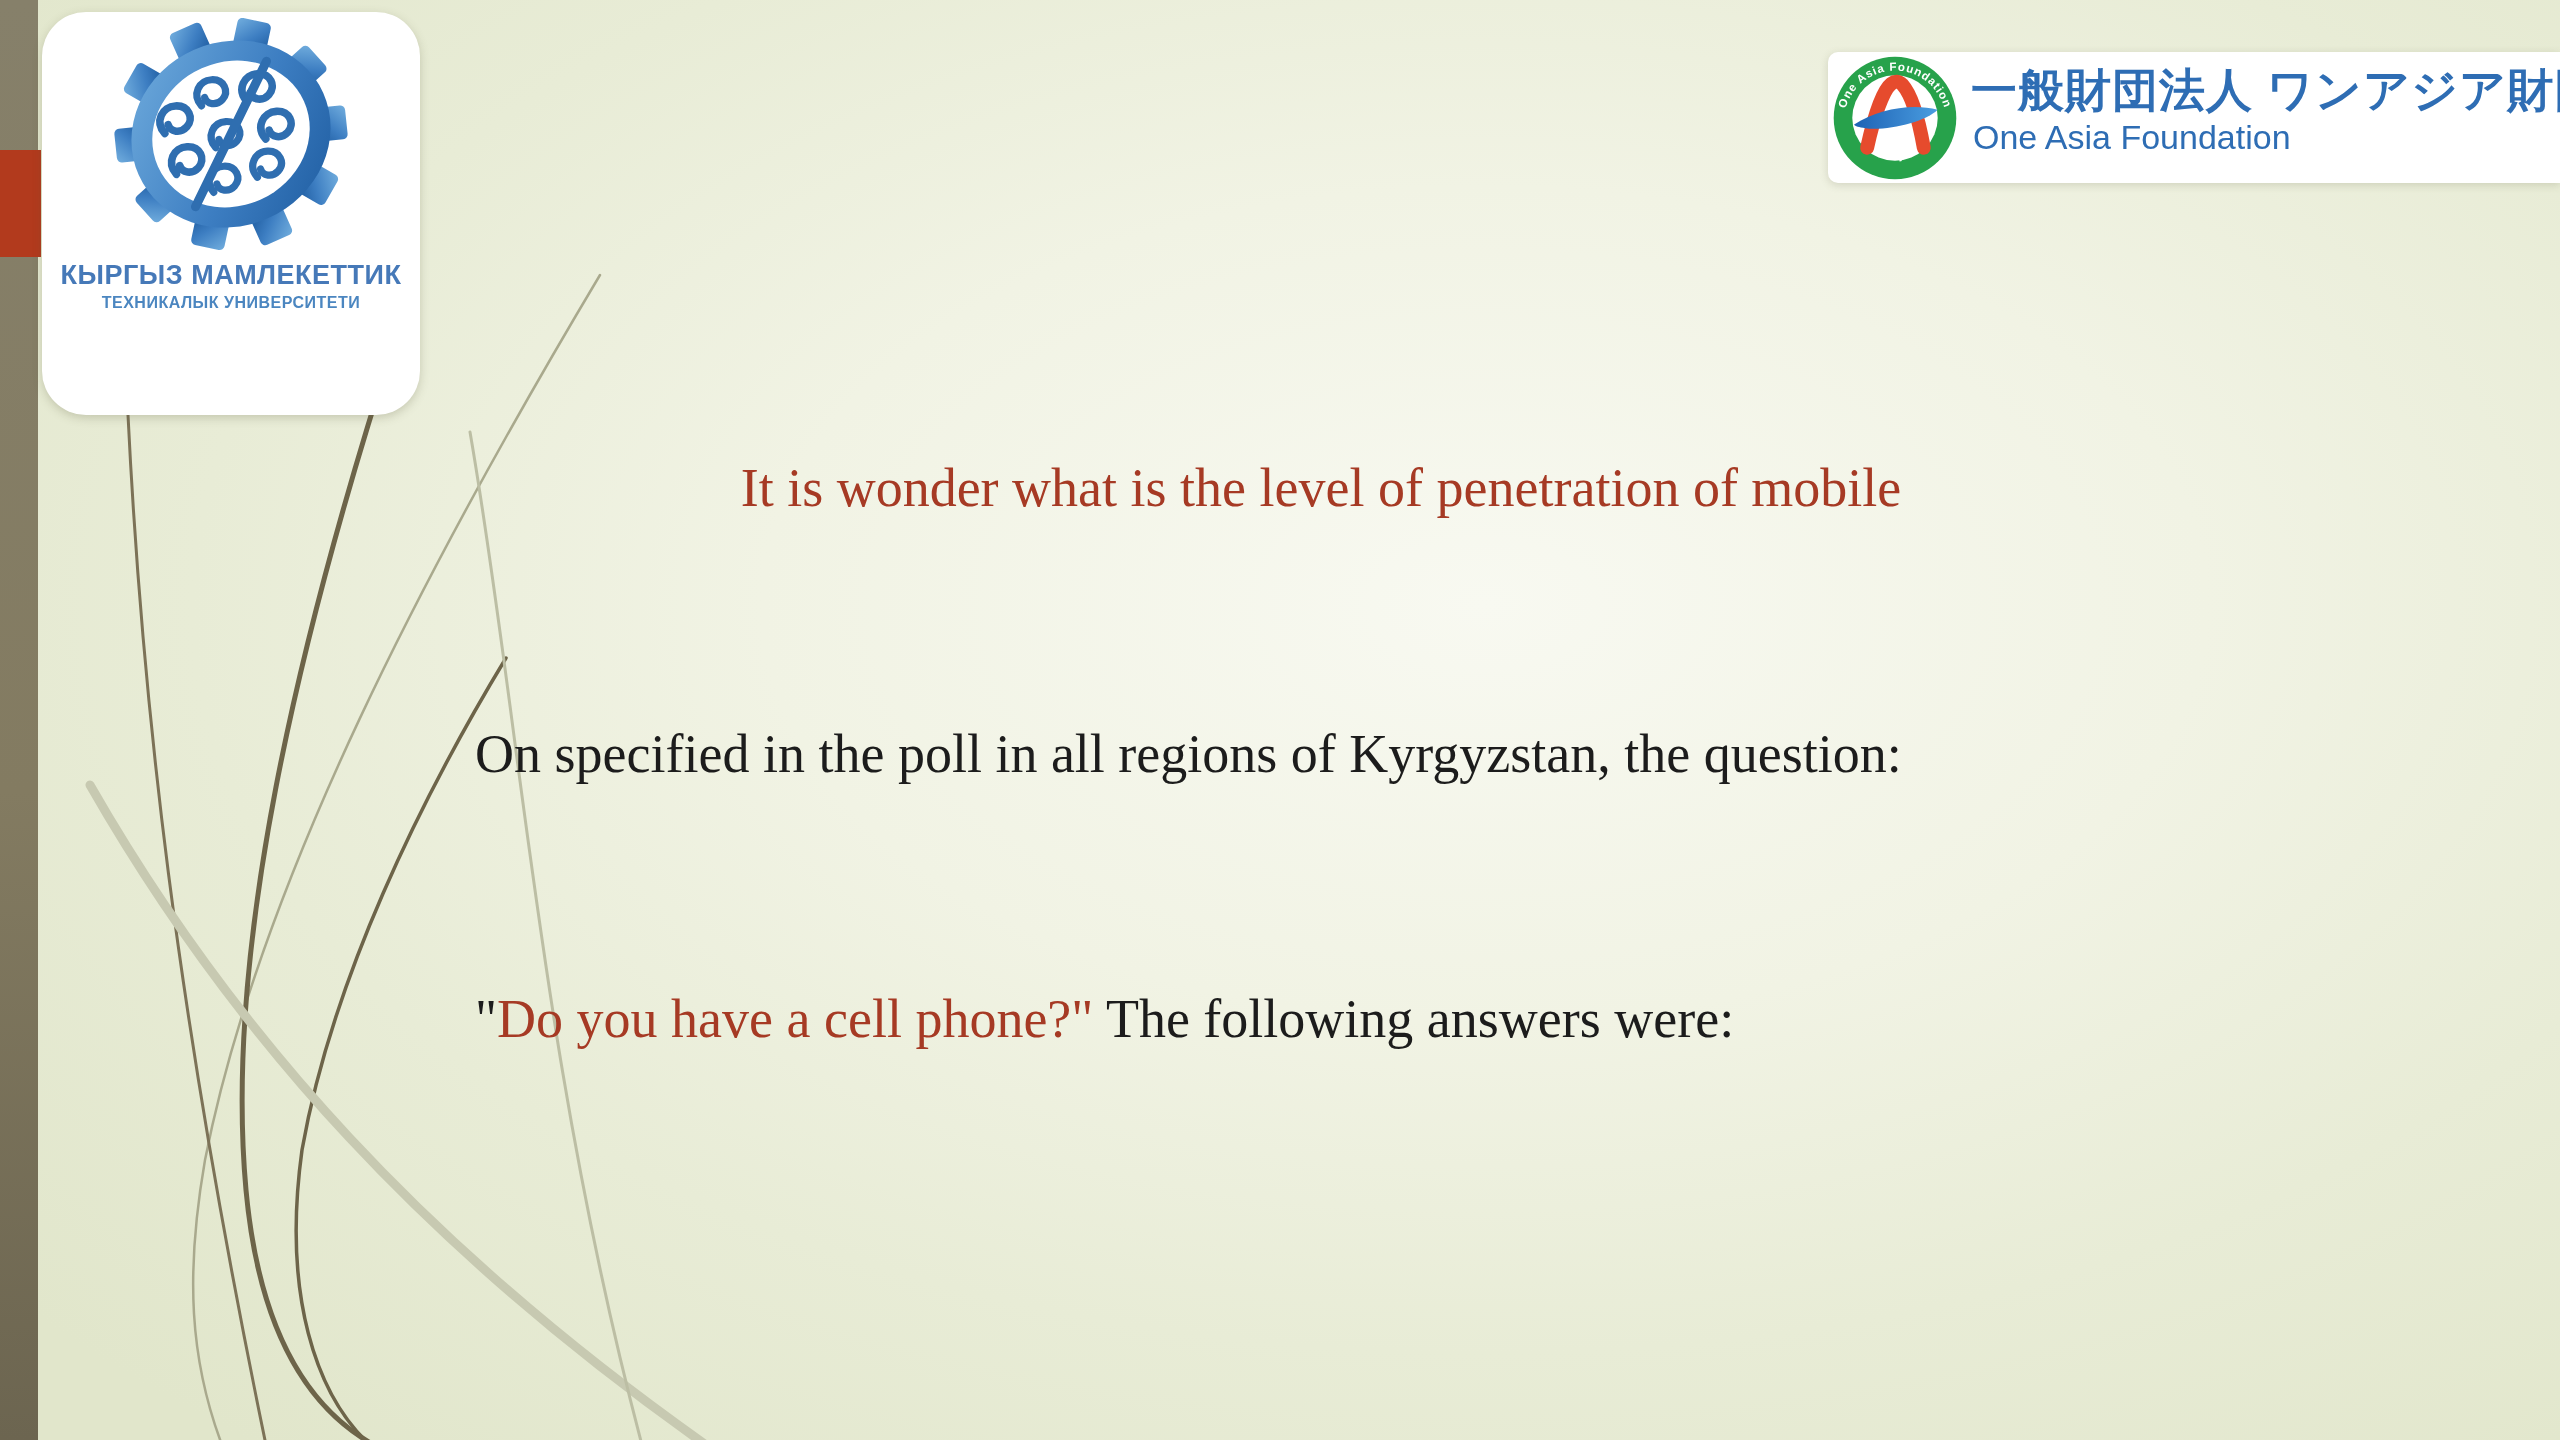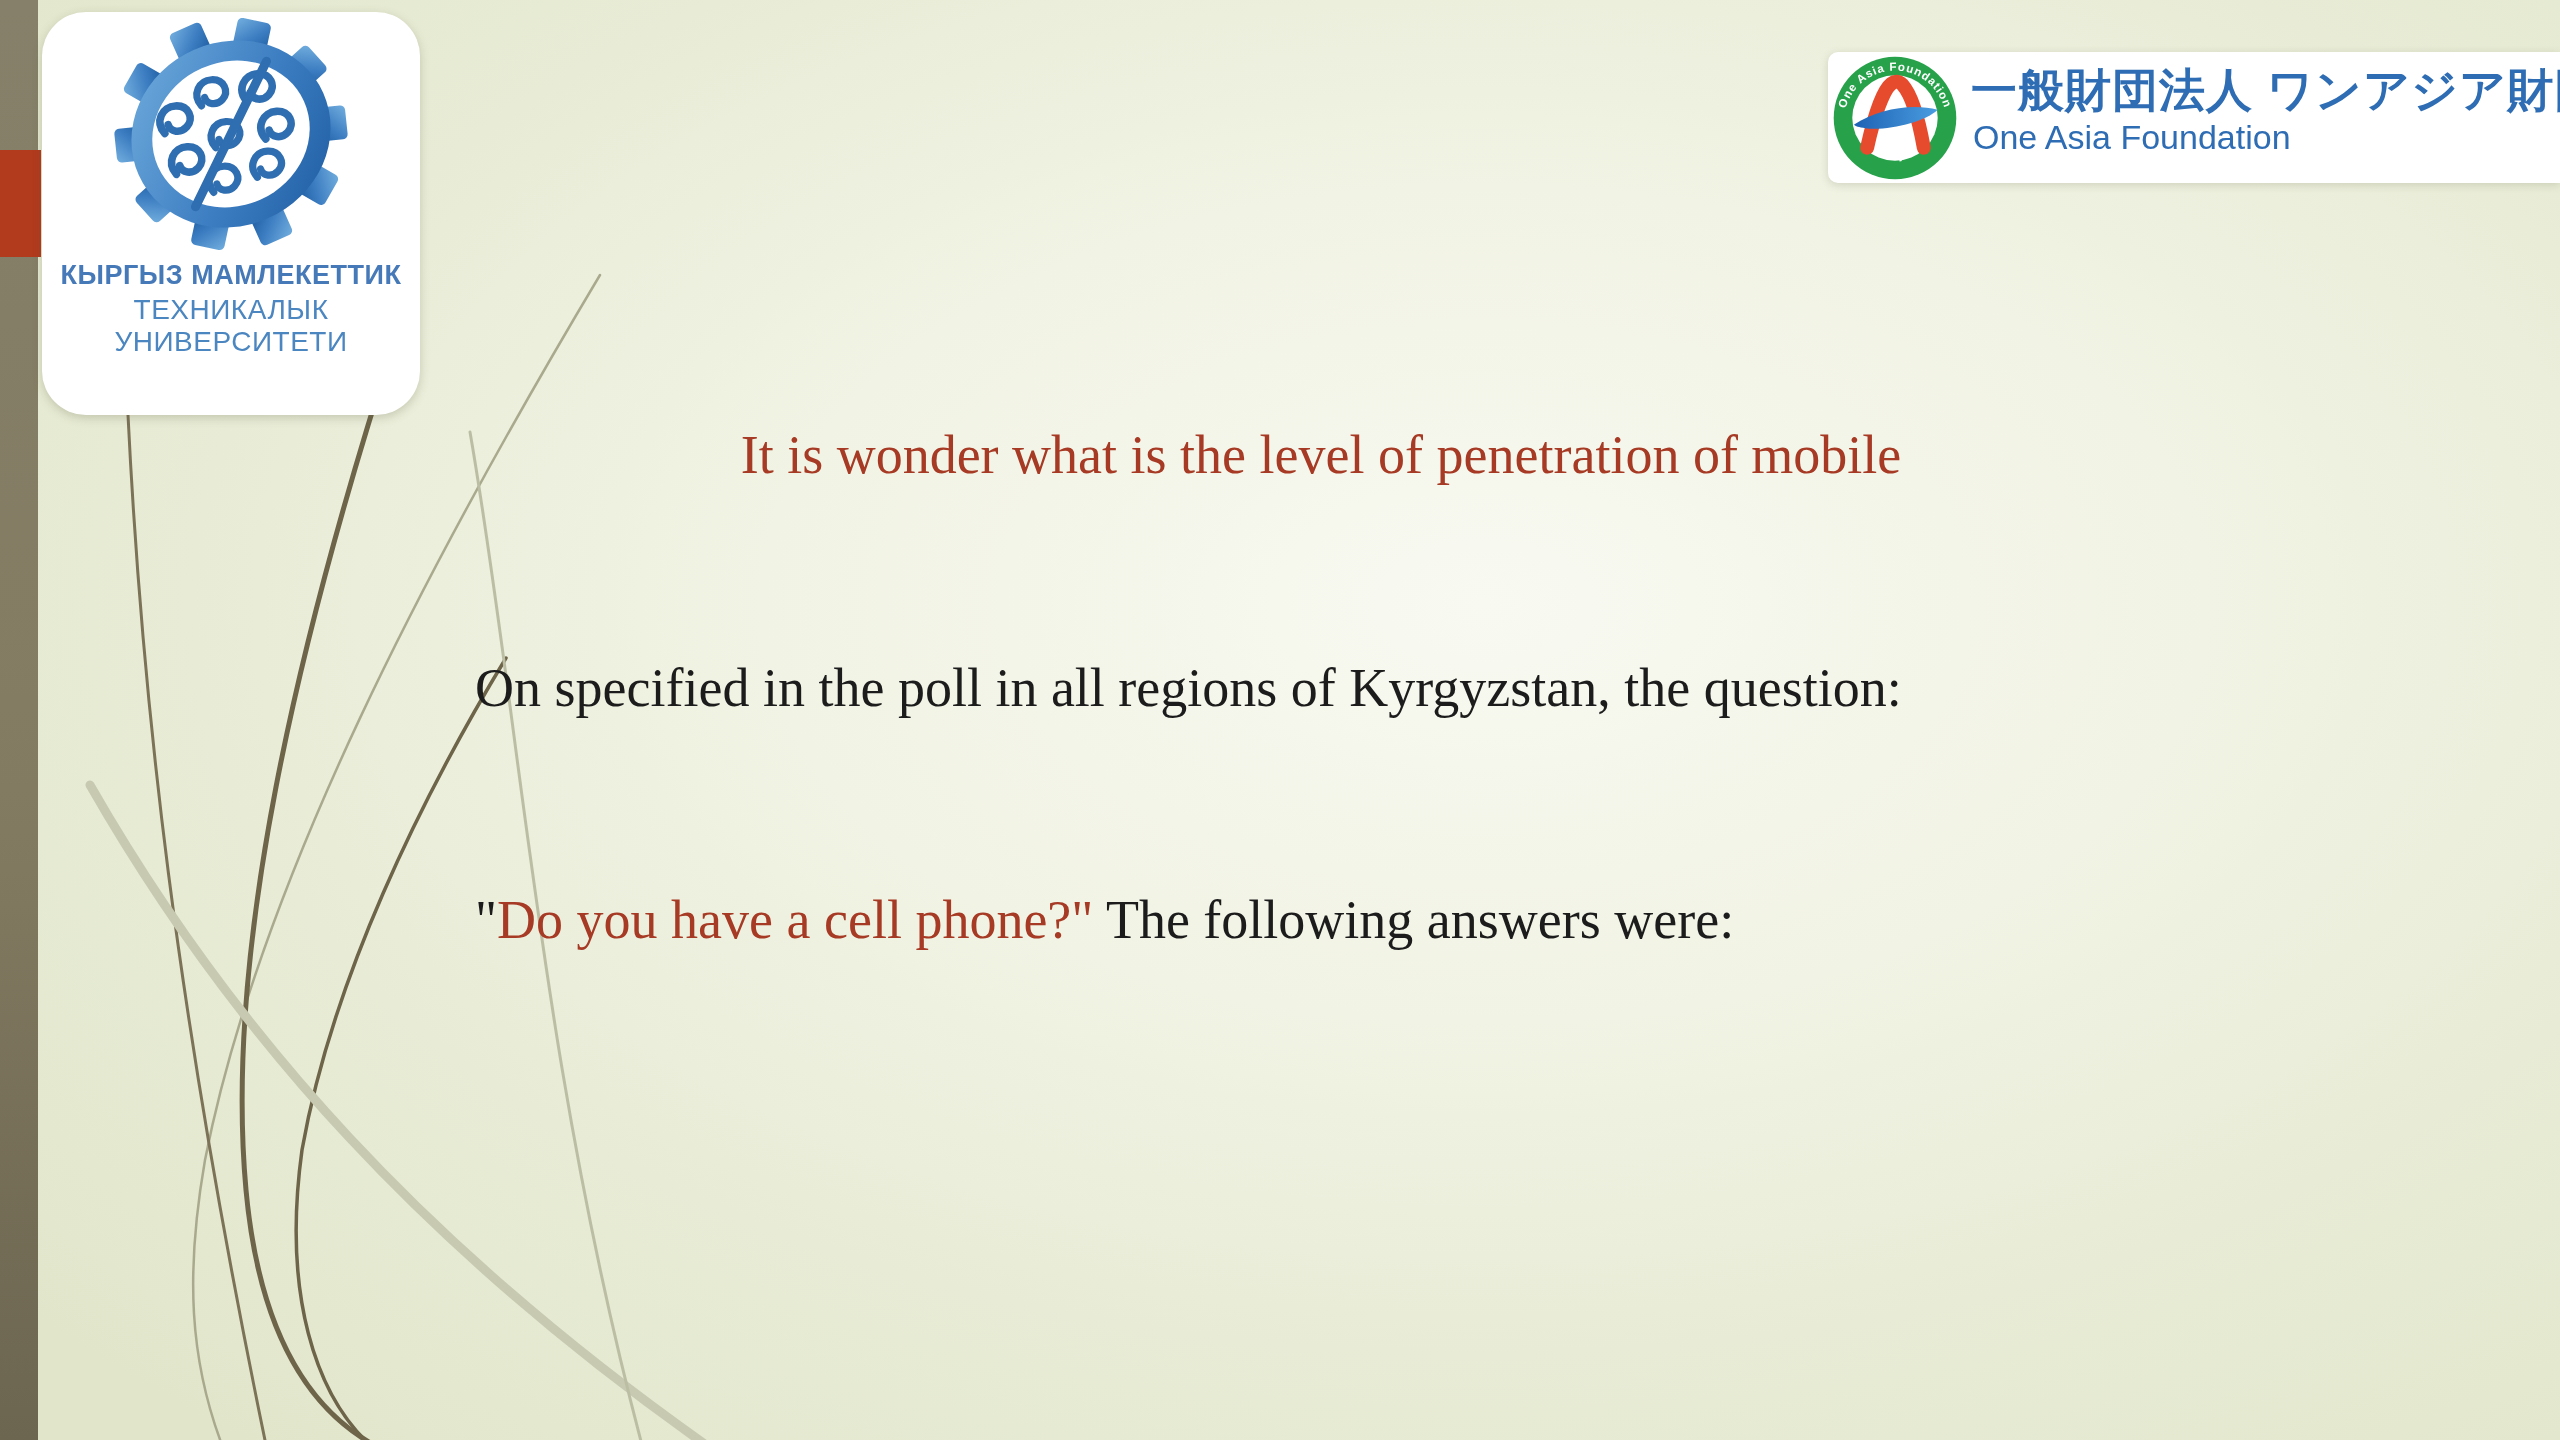--- a/index.html
+++ b/index.html
@@ -17,33 +17,33 @@
   
   .curves{position:absolute;left:0;top:0;}
   
   .uni-card{position:absolute;left:42px;top:12px;width:378px;height:403px;
     background:#fff;border-radius:44px;box-shadow:0 3px 10px rgba(90,90,60,.25);
     font-family:"Liberation Sans","DejaVu Sans",sans-serif;}
   .uni-gear{position:absolute;left:39px;top:6px;}
   .uni-t1{position:absolute;left:0;right:0;top:248px;text-align:center;
     font-size:27px;font-weight:bold;color:#4679b8;letter-spacing:.5px;}
   .uni-t2{position:absolute;left:0;right:0;top:282px;text-align:center;
-    font-size:28px;font-weight:normal;color:#4b86c0;letter-spacing:.5px;}
+    font-size:16px;font-weight:bold;color:#4b86c0;letter-spacing:.5px;}
   
   .oaf-card{position:absolute;left:1828px;top:52px;width:732px;height:131px;
     background:#fff;border-radius:10px 0 0 10px;box-shadow:0 2px 8px rgba(90,90,60,.2);
     font-family:"Liberation Sans","DejaVu Sans",sans-serif;}
   .oaf-emblem{position:absolute;left:2px;top:1px;}
   .oaf-jp{position:absolute;left:143px;top:8px;font-size:46px;font-weight:bold;
     color:#2e6db4;white-space:nowrap;letter-spacing:1px;}
   .oaf-en{position:absolute;left:145px;top:66px;font-size:34px;color:#2e6db4;white-space:nowrap;}
   
   .textblock{position:absolute;left:475px;top:262px;width:1692px;
     font-size:54px;line-height:77.5px;color:#1c1c1c;white-space:pre-wrap;}
-  .t-line{height:77.5px;}
+  .t-line{height:77.5px;margin-top:33px;}
   .title{text-align:center;}
   .red{color:#a63a24;}
   .blk{color:#1c1c1c;}
 </style>
 </head>
 <body>
 
 <div class="slide">
 
   <div class="strip"></div>

